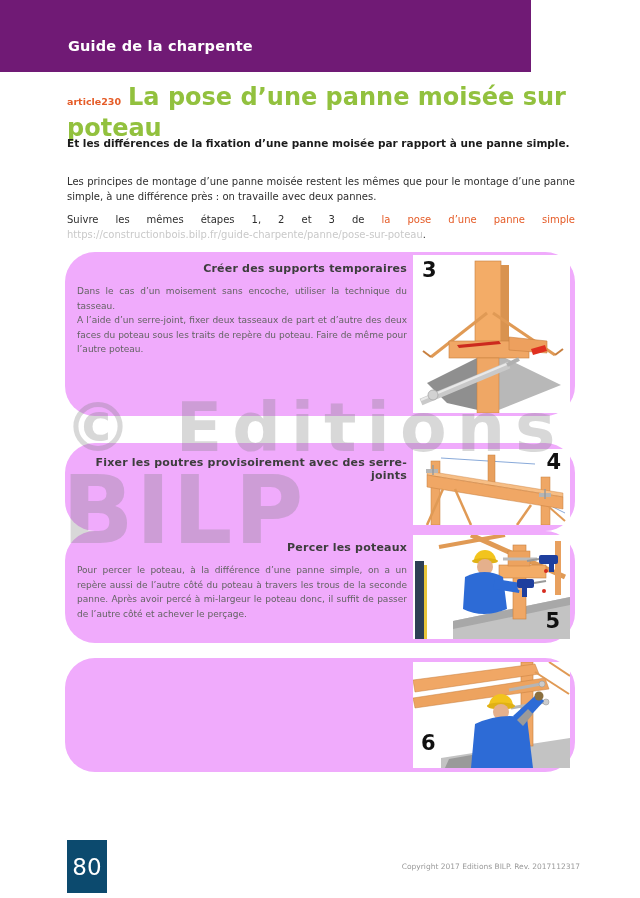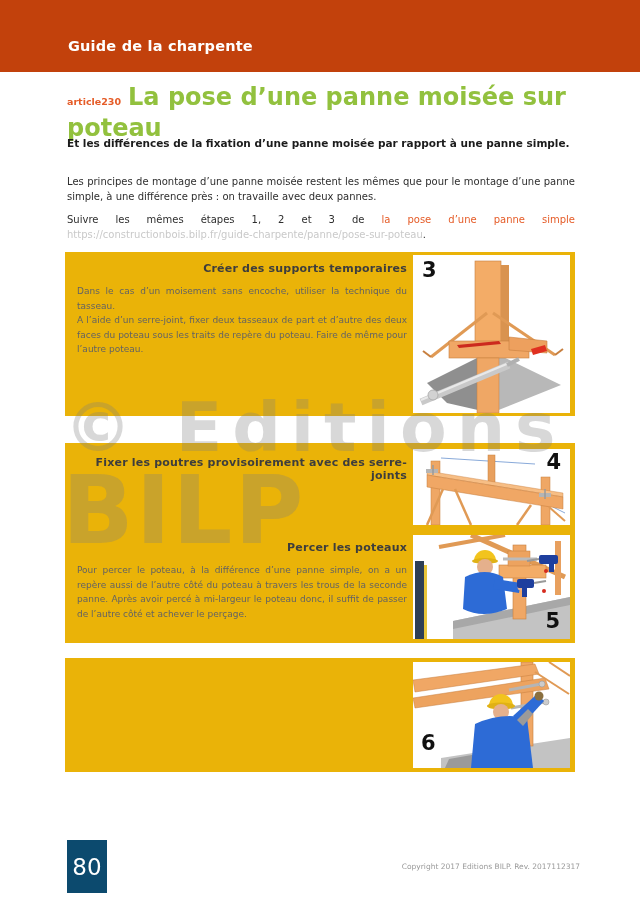--- a/index.html
+++ b/index.html
@@ -1,39 +1,39 @@
 <!DOCTYPE html>
 <html><head>
 <meta charset="utf-8">
 <style>
   * { margin:0; padding:0; box-sizing:border-box; }
   html,body { background:#ffffff; }
   body { font-family:"DejaVu Sans", sans-serif; }
   .page { position:relative; width:640px; height:898px; background:#fff; overflow:hidden; }
 
   
-  .header-bar { position:absolute; left:0; top:0; width:640px; height:72px; background:#c2410c; }
+  .header-bar { position:absolute; left:0; top:0; width:531px; height:72px; background:#701a75; }
   .header-title { position:absolute; left:68px; top:38px; color:#ffffff; font-size:14.5px; font-weight:bold; letter-spacing:0.2px; }
 
   
   .title-block { position:absolute; left:67px; top:84px; width:508px; line-height:26px; }
   .article-label { color:#E55C28; font-size:9.5px; font-weight:bold; margin-right:7px; }
   .page-title { color:#92C13E; font-size:24px; font-weight:bold; }
 
   .subtitle { position:absolute; left:67px; top:137px; width:508px; font-size:10.5px; font-weight:bold; color:#1c1c1c; }
 
   .para { position:absolute; left:67px; width:508px; font-size:10px; line-height:15px; color:#2e2e2e; text-align:justify; }
   .para1 { top:174px; }
   .para2 { top:212px; }
   .inline-link { color:#E55C28; }
   .inline-url { color:#C9C9C9; }
 
   
   .steps { position:absolute; left:65px; top:252px; width:510px; }
-  .step-box { position:relative; width:510px; background:#eab308; }
+  .step-box { position:relative; width:510px; background:#f0abfc;border-radius:30px; }
   .box-1 { height:164px; }
   .box-2 { height:88px;  margin-top:27px; }
   .box-3 { height:112px; }
   .box-4 { height:114px; margin-top:15px; }
 
   .step-text { position:absolute; left:12px; top:0; width:330px; }
   .step-heading { font-size:11px; font-weight:bold; color:#3d3d3d; text-align:right; margin-top:10px; letter-spacing:0.2px; }
   .box-2 .step-heading, .box-4 .step-heading { margin-top:13px; }
   .step-body { margin-top:9px; }
   .step-line { font-size:9px; line-height:14.5px; color:#636363; text-align:justify; }

